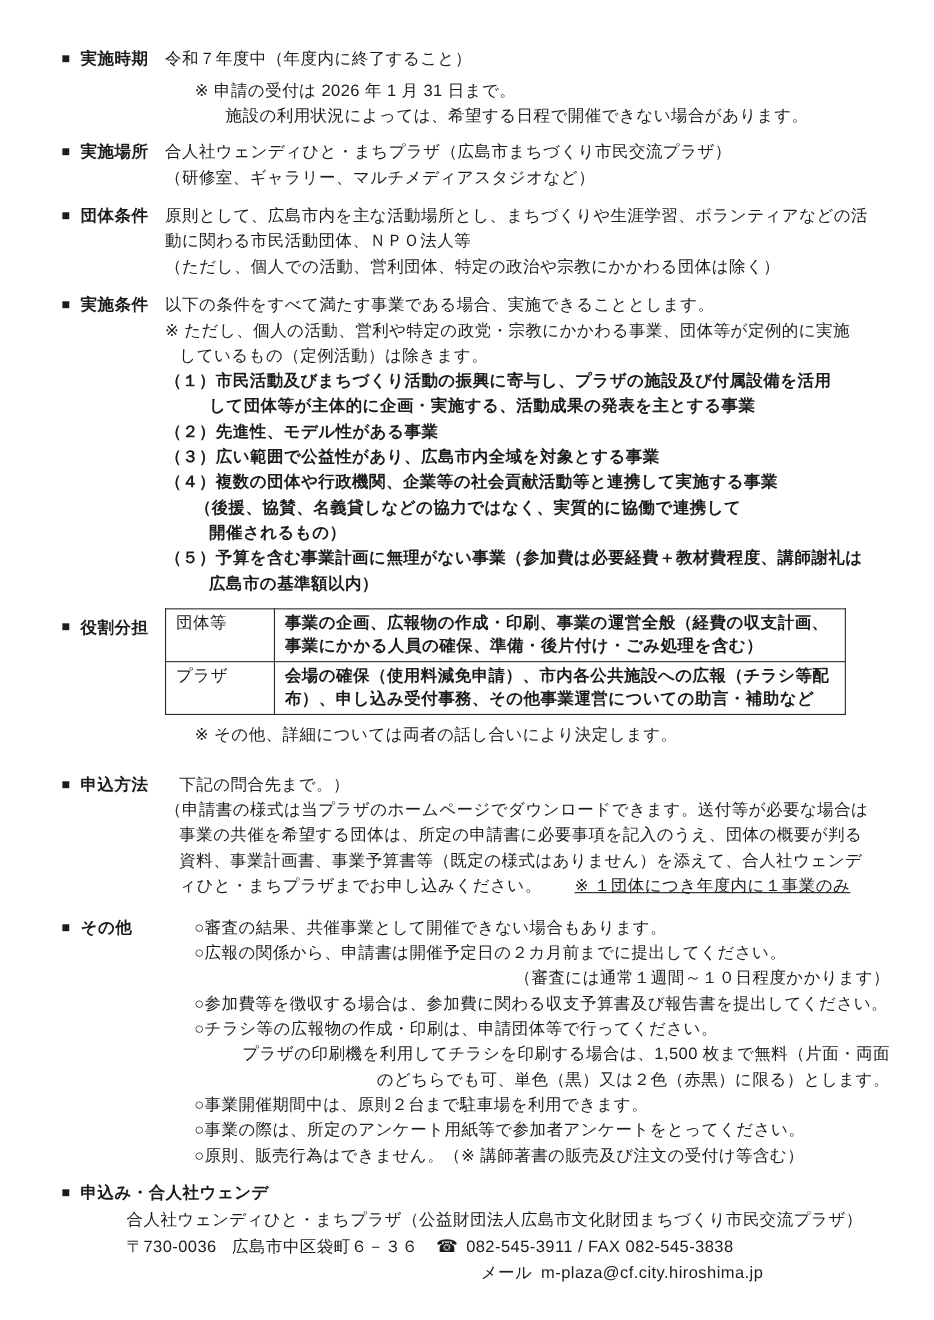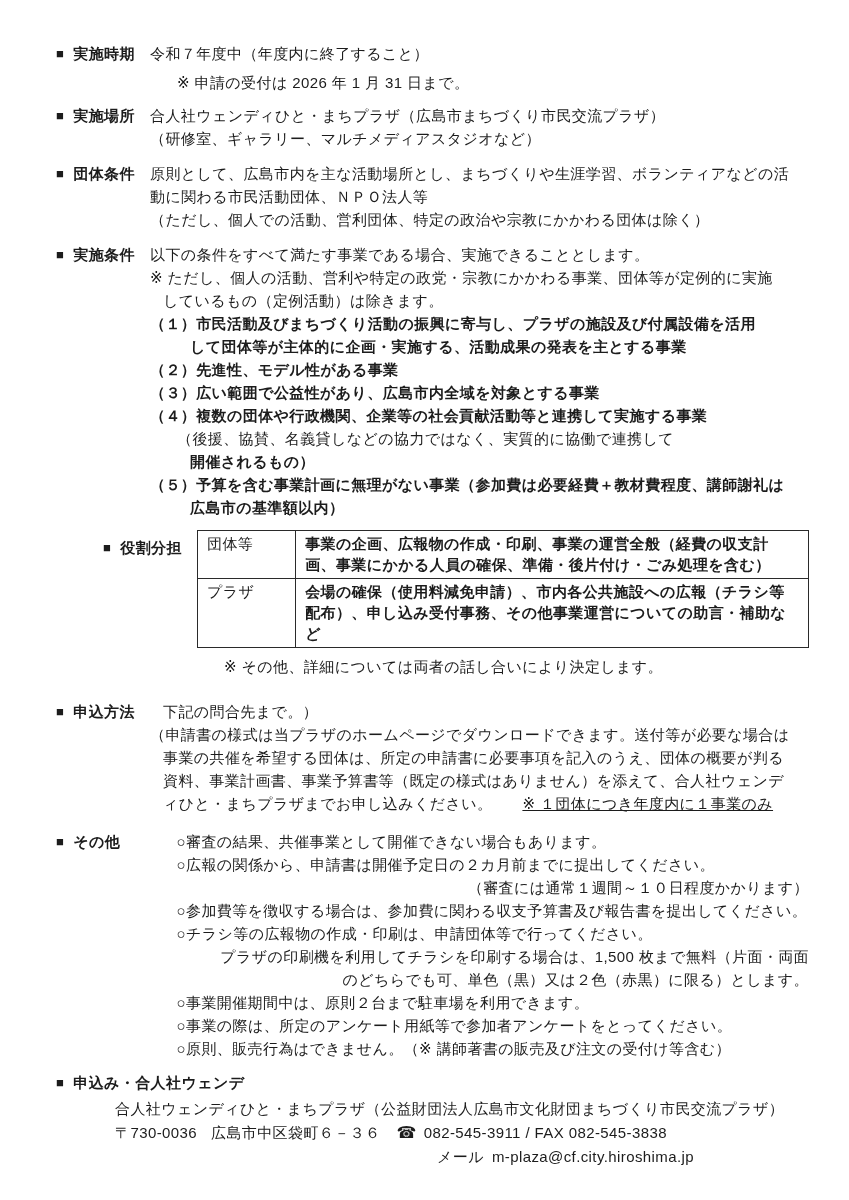--- a/index.html
+++ b/index.html
@@ -20,33 +20,33 @@
   }
   .sq{display:inline-block;margin-right:9px;font-size:13px;transform:translateY(-1px);}
   .sec-body{min-height:23px;}
   .row{line-height:23px;min-height:23px;white-space:nowrap;}
   
   .k-body{padding-left:0;}
   .k-cont{padding-left:13px;}
   .k-note{padding-left:27px;}
   .k-deepest{padding-left:55px;}
   .k-item{padding-left:0;font-weight:bold;}
-  .k-item-note{padding-left:27px;font-weight:normal;}
+  .k-item-note{padding-left:27px;font-weight:bold;}
   .k-item-deep{padding-left:40px;font-weight:bold;}
   .k-bullet{display:flex;padding-left:2px;}
   .k-bullet .marker{flex:0 0 34px;}
   .k-bullet-cont{padding-left:47px;}
   .tail{text-decoration:underline;margin-left:30px;}
   
   #sec-period{margin-bottom:10px;}
   #sec-period .sec-body .row:nth-child(2){margin-top:6px;}
   #sec-place{margin-bottom:12px;}
   #sec-group{margin-bottom:12px;}
   #sec-conditions{margin-bottom:11px;}
-  #sec-roles{margin-bottom:22px;margin-left:47px;}
+  #sec-roles{margin-bottom:22px;}
   #sec-roles .sec-label{top:6px;}
   #sec-apply{margin-bottom:15px;}
   #sec-other{margin-bottom:11px;text-align:right;}
   
   table.roles{border-collapse:collapse;margin:0 0 7px 0;}
   table.roles td{
     border:1.6px solid #2a2a2a;
     vertical-align:top;
     line-height:21px;
     padding:2px 9px 3px 9px;
@@ -66,20 +66,21 @@
 
 <div class="page">
 
   <section class="sec" id="sec-period">
     <div class="sec-label">
       <span class="sq">■</span><span>実施時期</span>
     </div>
     <div class="sec-body">
         <div class="row k-body"><span class="txt">令和７年度中（年度内に終了すること）</span></div>
         <div class="row k-note"><span class="txt">※ 申請の受付は 2026 年 1 月 31 日まで。</span></div>
+        <div class="row k-deepest"><span class="txt">施設の利用状況によっては、希望する日程で開催できない場合があります。</span></div>
       </div>
   </section>
 
   <section class="sec" id="sec-place">
     <div class="sec-label">
       <span class="sq">■</span><span>実施場所</span>
     </div>
     <div class="sec-body">
         <div class="row k-body"><span class="txt">合人社ウェンディひと・まちプラザ（広島市まちづくり市民交流プラザ）</span></div>
         <div class="row k-body"><span class="txt">（研修室、ギャラリー、マルチメディアスタジオなど）</span></div>

